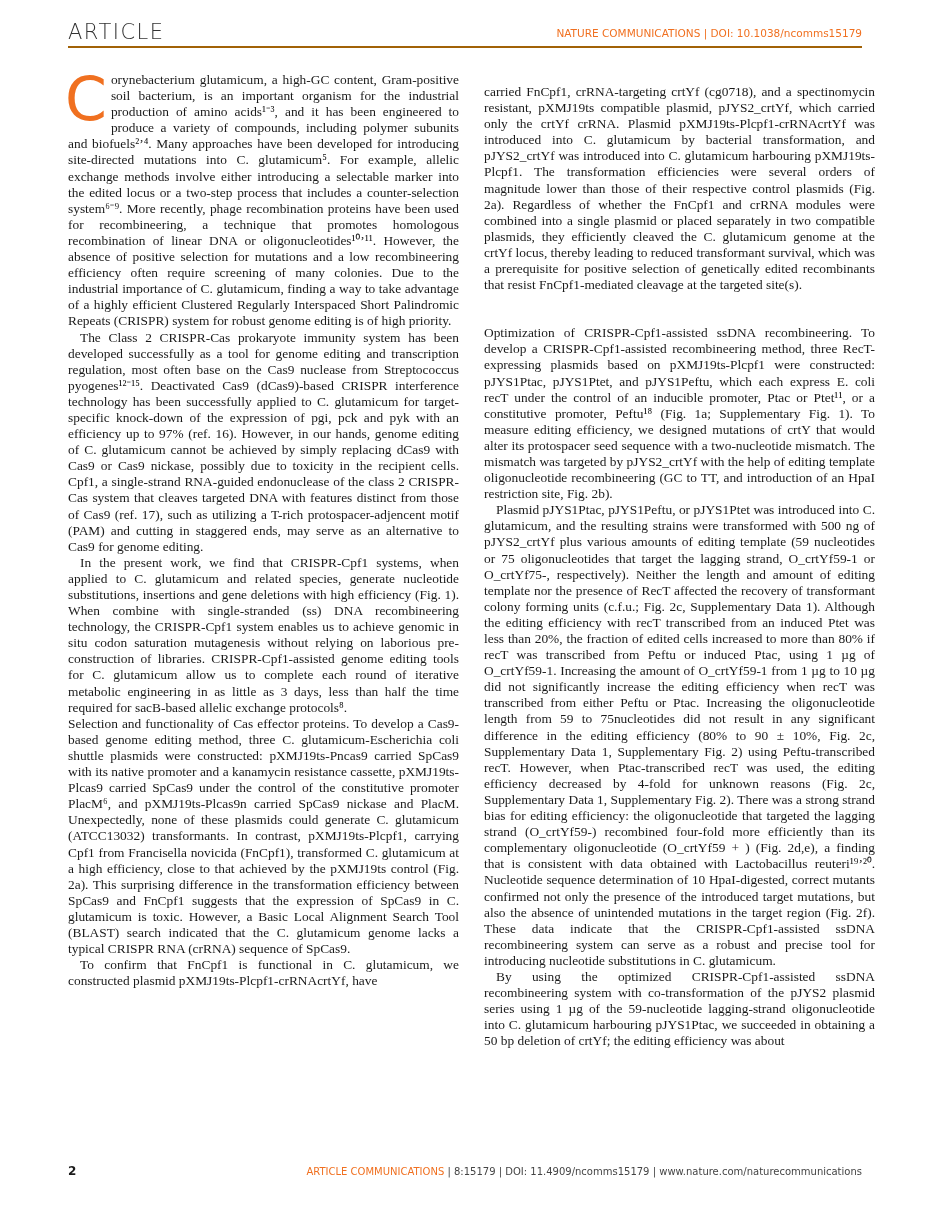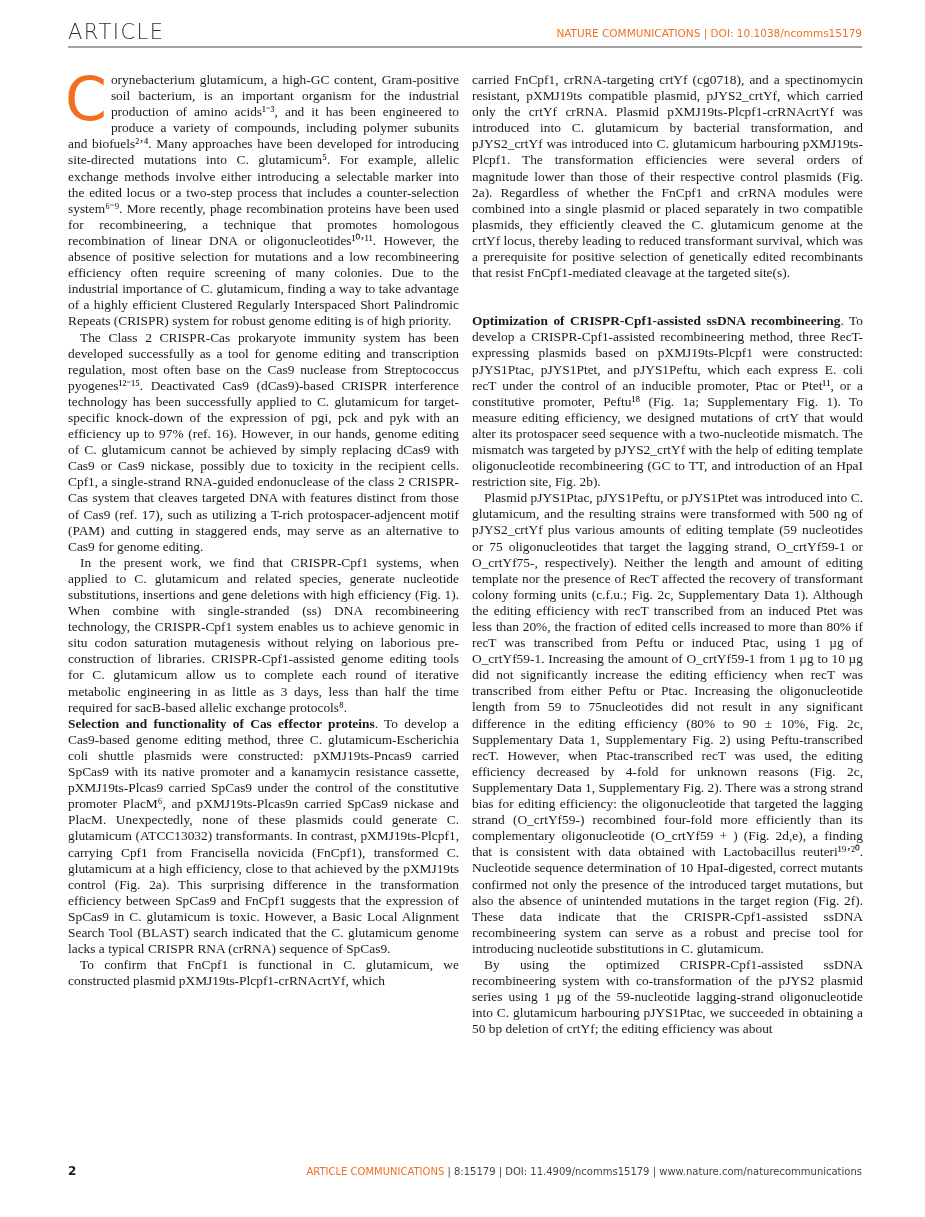--- a/index.html
+++ b/index.html
@@ -1,27 +1,27 @@
 <!DOCTYPE html>
 <html><head>
 <meta charset="utf-8">
 <style>
   html, body { margin: 0; padding: 0; background: #ffffff; }
   body { width: 925px; height: 1217px; position: relative; overflow: hidden; color: #1a1a1a; }
-  .header { position: absolute; left: 68px; top: 20px; width: 794px; height: 26px; border-bottom: 2px solid #a3a3a3; }
+  .header { position: absolute; left: 68px; top: 20px; width: 794px; height: 26px; border-bottom: 2px solid #a16207; }
   .header .article { position: absolute; left: 0; top: 0; font-family: "DejaVu Sans", sans-serif; font-size: 21px; letter-spacing: 1.5px; color: #333; font-weight: 300; }
   .header .journal { position: absolute; right: 0; top: 7px; font-family: "DejaVu Sans", sans-serif; font-size: 10.5px; color: #f07020; margin-left: 32px; }
   .col { position: absolute; top: 72px; width: 391px; font-family: "Liberation Serif", serif; font-size: 13.4px; line-height: 16.1px; text-align: justify; hyphens: auto; }
   .col.left { left: 68px; }
-  .col.right { left: 472px; }
+  .col.right { left: 484px; margin-top: 12px; }
   .col p { margin: 0; text-indent: 12px; }
   .col p.noindent { text-indent: 0; }
   .dropcap { float: left; font-family: "DejaVu Sans", sans-serif; color: #f07020; font-size: 60px; line-height: 48px; margin: 0 4px -2px -3px; padding-top: 3px; font-weight: 400; }
   .results-head { font-family: "DejaVu Sans", sans-serif; font-weight: bold; font-size: 13px; margin: 29px 0 0 0; text-indent: 0; }
-  .subhead { font-weight: bold; }
+  .subhead { font-weight: normal; }
   .gap { height: 32px; }
   .footer { position: absolute; left: 68px; top: 1164px; width: 794px; height: 16px; font-family: "DejaVu Sans", sans-serif; font-size: 10px; }
   .footer .pagenum { position: absolute; left: 0; top: 0; font-weight: bold; font-size: 12px; }
   .footer .cite { position: absolute; right: 0; top: 2px; color: #444; }
   .footer .cite .orange { color: #f07020; }
 </style>
 </head>
 <body>
 
 <div class="header">
@@ -29,21 +29,21 @@
   <span class="journal">NATURE COMMUNICATIONS | DOI: 10.1038/ncomms15179</span>
 </div>
 
 <div class="col left">
   <p class="noindent">
     <span class="dropcap">C</span><span>orynebacterium glutamicum, a high-GC content, Gram-positive soil bacterium, is an important organism for the industrial production of amino acids¹⁻³, and it has been engineered to produce a variety of compounds, including polymer subunits and biofuels²ʼ⁴. Many approaches have been developed for introducing site-directed mutations into C. glutamicum⁵. For example, allelic exchange methods involve either introducing a selectable marker into the edited locus or a two-step process that includes a counter-selection system⁶⁻⁹. More recently, phage recombination proteins have been used for recombineering, a technique that promotes homologous recombination of linear DNA or oligonucleotides¹⁰ʼ¹¹. However, the absence of positive selection for mutations and a low recombineering efficiency often require screening of many colonies. Due to the industrial importance of C. glutamicum, finding a way to take advantage of a highly efficient Clustered Regularly Interspaced Short Palindromic Repeats (CRISPR) system for robust genome editing is of high priority.</span>
   </p>
   <p>The Class 2 CRISPR-Cas prokaryote immunity system has been developed successfully as a tool for genome editing and transcription regulation, most often base on the Cas9 nuclease from Streptococcus pyogenes¹²⁻¹⁵. Deactivated Cas9 (dCas9)-based CRISPR interference technology has been successfully applied to C. glutamicum for target-specific knock-down of the expression of pgi, pck and pyk with an efficiency up to 97% (ref. 16). However, in our hands, genome editing of C. glutamicum cannot be achieved by simply replacing dCas9 with Cas9 or Cas9 nickase, possibly due to toxicity in the recipient cells. Cpf1, a single-strand RNA-guided endonuclease of the class 2 CRISPR-Cas system that cleaves targeted DNA with features distinct from those of Cas9 (ref. 17), such as utilizing a T-rich protospacer-adjencent motif (PAM) and cutting in staggered ends, may serve as an alternative to Cas9 for genome editing.</p>
   <p>In the present work, we find that CRISPR-Cpf1 systems, when applied to C. glutamicum and related species, generate nucleotide substitutions, insertions and gene deletions with high efficiency (Fig. 1). When combine with single-stranded (ss) DNA recombineering technology, the CRISPR-Cpf1 system enables us to achieve genomic in situ codon saturation mutagenesis without relying on laborious pre-construction of libraries. CRISPR-Cpf1-assisted genome editing tools for C. glutamicum allow us to complete each round of iterative metabolic engineering in as little as 3 days, less than half the time required for sacB-based allelic exchange protocols⁸.</p>
   <p class="noindent"><span class="subhead">Selection and functionality of Cas effector proteins</span><span>. To develop a Cas9-based genome editing method, three C. glutamicum-Escherichia coli shuttle plasmids were constructed: pXMJ19ts-Pncas9 carried SpCas9 with its native promoter and a kanamycin resistance cassette, pXMJ19ts-Plcas9 carried SpCas9 under the control of the constitutive promoter PlacM⁶, and pXMJ19ts-Plcas9n carried SpCas9 nickase and PlacM. Unexpectedly, none of these plasmids could generate C. glutamicum (ATCC13032) transformants. In contrast, pXMJ19ts-Plcpf1, carrying Cpf1 from Francisella novicida (FnCpf1), transformed C. glutamicum at a high efficiency, close to that achieved by the pXMJ19ts control (Fig. 2a). This surprising difference in the transformation efficiency between SpCas9 and FnCpf1 suggests that the expression of SpCas9 in C. glutamicum is toxic. However, a Basic Local Alignment Search Tool (BLAST) search indicated that the C. glutamicum genome lacks a typical CRISPR RNA (crRNA) sequence of SpCas9.</span></p>
-  <p>To confirm that FnCpf1 is functional in C. glutamicum, we constructed plasmid pXMJ19ts-Plcpf1-crRNAcrtYf, which</p>
+  <p>To confirm that FnCpf1 is functional in C. glutamicum, we constructed plasmid pXMJ19ts-Plcpf1-crRNAcrtYf, have</p>
 </div>
 
 <div class="col right">
   <p class="noindent">carried FnCpf1, crRNA-targeting crtYf (cg0718), and a spectinomycin resistant, pXMJ19ts compatible plasmid, pJYS2_crtYf, which carried only the crtYf crRNA. Plasmid pXMJ19ts-Plcpf1-crRNAcrtYf was introduced into C. glutamicum by bacterial transformation, and pJYS2_crtYf was introduced into C. glutamicum harbouring pXMJ19ts-Plcpf1. The transformation efficiencies were several orders of magnitude lower than those of their respective control plasmids (Fig. 2a). Regardless of whether the FnCpf1 and crRNA modules were combined into a single plasmid or placed separately in two compatible plasmids, they efficiently cleaved the C. glutamicum genome at the crtYf locus, thereby leading to reduced transformant survival, which was a prerequisite for positive selection of genetically edited recombinants that resist FnCpf1-mediated cleavage at the targeted site(s).</p>
   <div class="gap"></div>
   <p class="noindent"><span class="subhead">Optimization of CRISPR-Cpf1-assisted ssDNA recombineering</span><span>. To develop a CRISPR-Cpf1-assisted recombineering method, three RecT-expressing plasmids based on pXMJ19ts-Plcpf1 were constructed: pJYS1Ptac, pJYS1Ptet, and pJYS1Peftu, which each express E. coli recT under the control of an inducible promoter, Ptac or Ptet¹¹, or a constitutive promoter, Peftu¹⁸ (Fig. 1a; Supplementary Fig. 1). To measure editing efficiency, we designed mutations of crtY that would alter its protospacer seed sequence with a two-nucleotide mismatch. The mismatch was targeted by pJYS2_crtYf with the help of editing template oligonucleotide recombineering (GC to TT, and introduction of an HpaI restriction site, Fig. 2b).</span></p>
   <p>Plasmid pJYS1Ptac, pJYS1Peftu, or pJYS1Ptet was introduced into C. glutamicum, and the resulting strains were transformed with 500 ng of pJYS2_crtYf plus various amounts of editing template (59 nucleotides or 75 oligonucleotides that target the lagging strand, O_crtYf59-1 or O_crtYf75-, respectively). Neither the length and amount of editing template nor the presence of RecT affected the recovery of transformant colony forming units (c.f.u.; Fig. 2c, Supplementary Data 1). Although the editing efficiency with recT transcribed from an induced Ptet was less than 20%, the fraction of edited cells increased to more than 80% if recT was transcribed from Peftu or induced Ptac, using 1 µg of O_crtYf59-1. Increasing the amount of O_crtYf59-1 from 1 µg to 10 µg did not significantly increase the editing efficiency when recT was transcribed from either Peftu or Ptac. Increasing the oligonucleotide length from 59 to 75nucleotides did not result in any significant difference in the editing efficiency (80% to 90 ± 10%, Fig. 2c, Supplementary Data 1, Supplementary Fig. 2) using Peftu-transcribed recT. However, when Ptac-transcribed recT was used, the editing efficiency decreased by 4-fold for unknown reasons (Fig. 2c, Supplementary Data 1, Supplementary Fig. 2). There was a strong strand bias for editing efficiency: the oligonucleotide that targeted the lagging strand (O_crtYf59-) recombined four-fold more efficiently than its complementary oligonucleotide (O_crtYf59 + ) (Fig. 2d,e), a finding that is consistent with data obtained with Lactobacillus reuteri¹⁹ʼ²⁰. Nucleotide sequence determination of 10 HpaI-digested, correct mutants confirmed not only the presence of the introduced target mutations, but also the absence of unintended mutations in the target region (Fig. 2f). These data indicate that the CRISPR-Cpf1-assisted ssDNA recombineering system can serve as a robust and precise tool for introducing nucleotide substitutions in C. glutamicum.</p>
   <p>By using the optimized CRISPR-Cpf1-assisted ssDNA recombineering system with co-transformation of the pJYS2 plasmid series using 1 µg of the 59-nucleotide lagging-strand oligonucleotide into C. glutamicum harbouring pJYS1Ptac, we succeeded in obtaining a 50 bp deletion of crtYf; the editing efficiency was about</p>
 </div>
 

